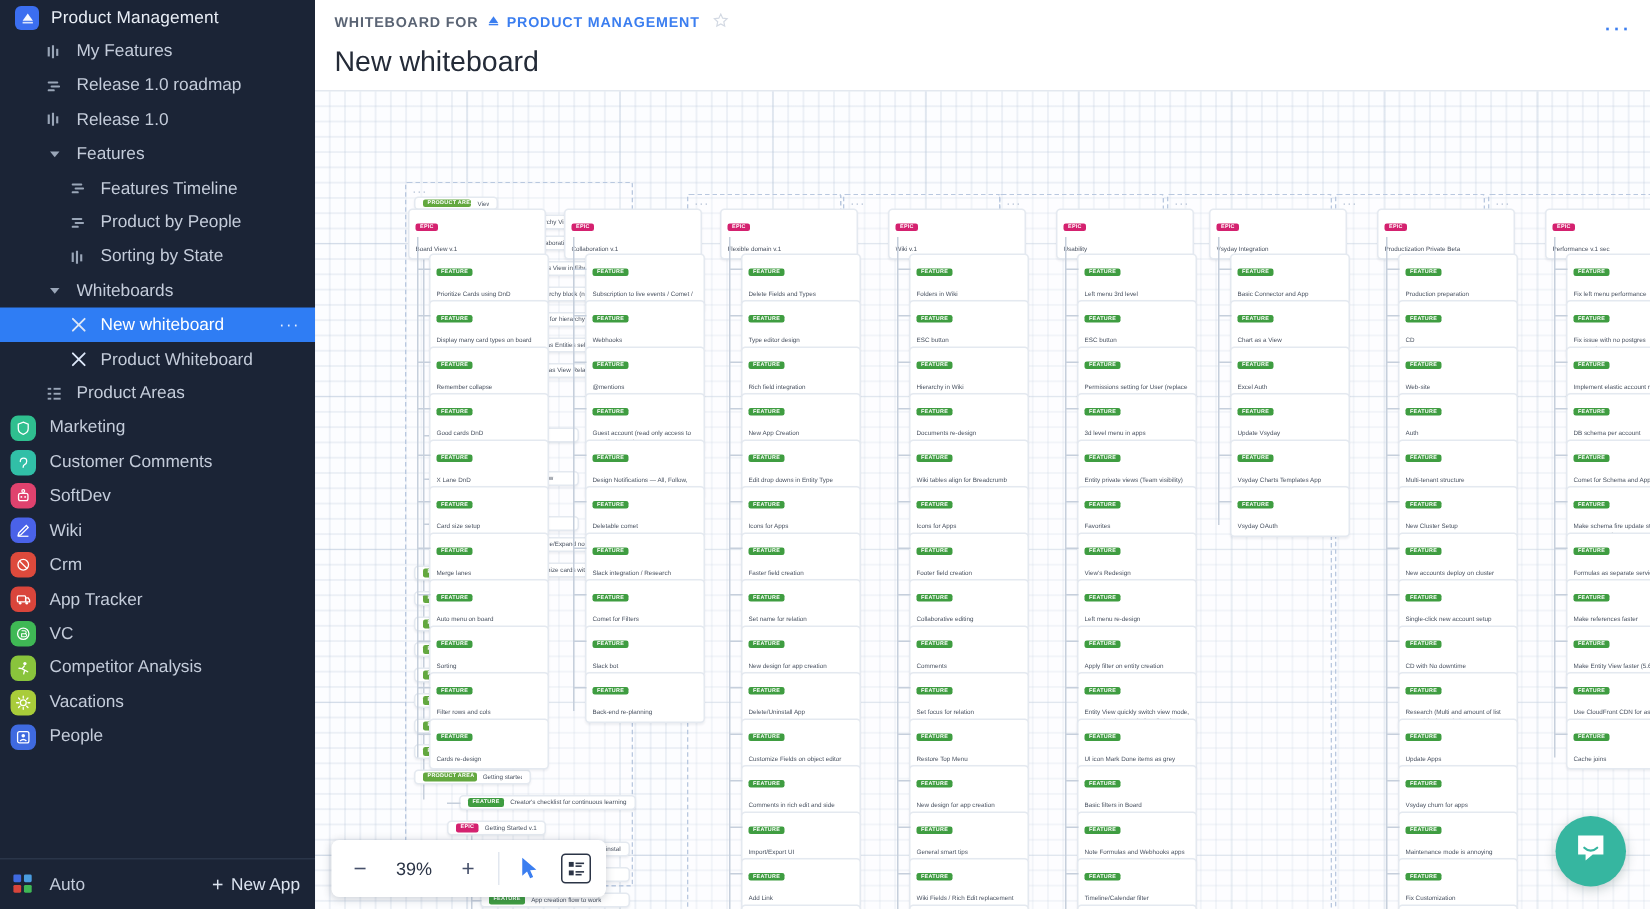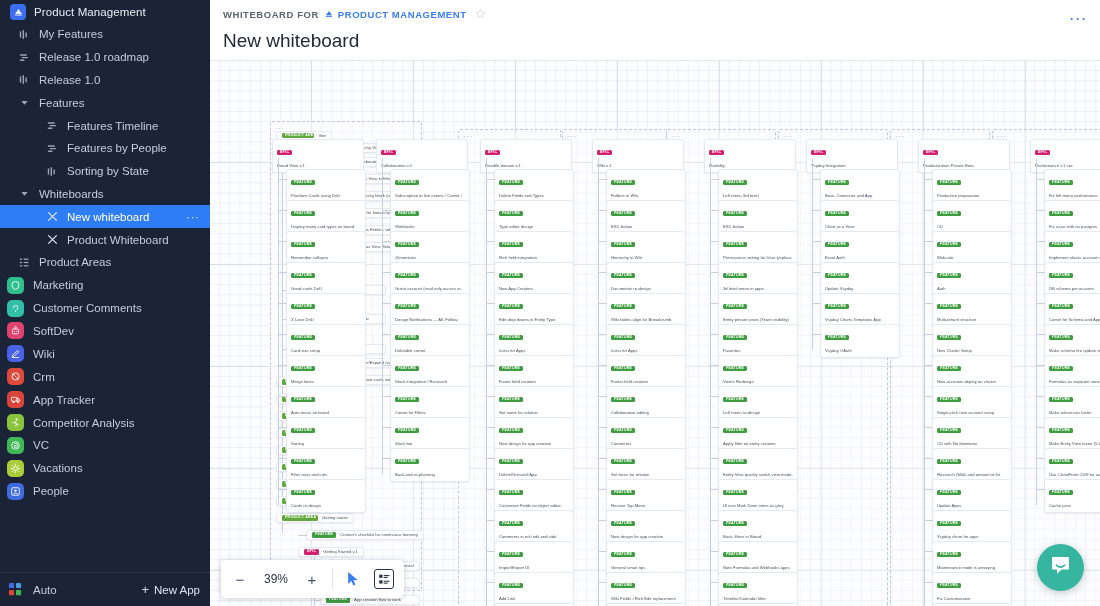--- a/index.html
+++ b/index.html
@@ -30,21 +30,21 @@
   .ws-name { font-size: 11.5px; color: #e8edf5; letter-spacing: .1px; }
 
   .sb-scroll { flex: 1 1 auto; overflow: hidden; }
 
   .sb-row {
     display: flex; align-items: center; gap: 8px;
     height: 22.8px; padding: 0 10px 0 14px;
     font-size: 11.5px; color: #c4ccda; white-space: nowrap;
     position: relative;
   }
-  .sb-row.indent1 { padding-left: 18px; }
+  .sb-row.indent1 { padding-left: 30px; }
   .sb-row.indent2 { padding-left: 46px; }
   .sb-row.selected { background: #2f7df4; color: #fff; }
   .sb-row .ico { width: 13px; flex: 0 0 13px; display: flex; align-items: center; justify-content: center; }
   .sb-row .lbl { overflow: hidden; text-overflow: ellipsis; }
   .sb-row .dots { margin-left: auto; color: #e7eefc; letter-spacing: 1px; font-size: 11px; }
 
   .sb-app-row {
     display: flex; align-items: center; gap: 9px;
     height: 22.9px; padding: 0 10px 0 7px;
     font-size: 11.5px; color: #c4ccda;
@@ -208,21 +208,21 @@
           <span class="lbl">Features Timeline</span>
         </div>
         <div class="sb-row indent2">
           <span class="ico">
             <svg width="11" height="11" viewBox="0 0 14 14">
               <rect x="1" y="3" width="9" height="1.7" rx=".8" fill="#9aa6b8"></rect>
               <rect x="3.5" y="6.3" width="8" height="1.7" rx=".8" fill="#9aa6b8"></rect>
               <rect x="1" y="9.6" width="6" height="1.7" rx=".8" fill="#9aa6b8"></rect>
             </svg>
           </span>
-          <span class="lbl">Features by People</span>
+          <span class="lbl">Product by People</span>
         </div>
         <div class="sb-row indent2">
           <span class="ico">
             <svg width="11" height="11" viewBox="0 0 14 14">
               <rect x="1" y="3" width="1.8" height="8" fill="#9aa6b8"></rect>
               <rect x="4.6" y="1.5" width="1.8" height="11" fill="#9aa6b8"></rect>
               <rect x="8.2" y="4.5" width="1.8" height="6" fill="#9aa6b8"></rect>
             </svg>
           </span>
           <span class="lbl">Sorting by State</span>
@@ -315,36 +315,36 @@
             <svg width="11" height="11" viewBox="0 0 14 14">
               <rect x="2" y="4.2" width="7" height="5" rx=".8" fill="none" stroke="#fff" stroke-width="1.1"></rect>
               <path d="M9 5.8 h2.2 l1.2 2 v1.4 H9z" fill="none" stroke="#fff" stroke-width="1.1"></path>
               <circle cx="4.4" cy="10.4" r="1.1" fill="#fff"></circle>
               <circle cx="10" cy="10.4" r="1.1" fill="#fff"></circle>
             </svg>
           </span>
           <span>App Tracker</span>
         </div>
         <div class="sb-app-row">
+          <span class="app-ico" style="background:#3fb855">
+            <svg width="11" height="11" viewBox="0 0 14 14">
+              <circle cx="7" cy="7" r="4.8" fill="none" stroke="#fff" stroke-width="1.1"></circle>
+              <path d="M5.6 4.4 h2.4 q1.5 0 1.5 1.3 t-1.5 1.3 h-2.4 m0 0 h2.7 q1.6 0 1.6 1.3 t-1.6 1.3 h-2.7z" fill="none" stroke="#fff" stroke-width=".9"></path>
+            </svg>
+          </span>
+          <span>VC</span>
+        </div>
+        <div class="sb-app-row">
           <span class="app-ico" style="background:#89c43c">
             <svg width="11" height="11" viewBox="0 0 14 14">
               <circle cx="8.4" cy="3" r="1.4" fill="#fff"></circle>
               <path d="M8 5 L6 7.4 L8.2 8.6 L7.4 11.8 M6 7.4 L3.4 7 M8.2 8.6 L10.8 10" stroke="#fff" stroke-width="1.1" fill="none" stroke-linecap="round"></path>
             </svg>
           </span>
           <span>Competitor Analysis</span>
-        </div>
-        <div class="sb-app-row">
-          <span class="app-ico" style="background:#3fb855">
-            <svg width="11" height="11" viewBox="0 0 14 14">
-              <circle cx="7" cy="7" r="4.8" fill="none" stroke="#fff" stroke-width="1.1"></circle>
-              <path d="M5.6 4.4 h2.4 q1.5 0 1.5 1.3 t-1.5 1.3 h-2.4 m0 0 h2.7 q1.6 0 1.6 1.3 t-1.6 1.3 h-2.7z" fill="none" stroke="#fff" stroke-width=".9"></path>
-            </svg>
-          </span>
-          <span>VC</span>
         </div>
         <div class="sb-app-row">
           <span class="app-ico" style="background:#a9cc3a">
             <svg width="11" height="11" viewBox="0 0 14 14">
               <circle cx="7" cy="7" r="2.5" fill="none" stroke="#fff" stroke-width="1.1"></circle>
               <g stroke="#fff" stroke-width="1.1" stroke-linecap="round">
                 <path d="M7 1.4 v1.6M7 11 v1.6M1.4 7 h1.6M11 7 h1.6M3 3 l1.1 1.1M9.9 9.9 l1.1 1.1M11 3 l-1.1 1.1M4.1 9.9 L3 11"></path>
               </g>
             </svg>
           </span>

